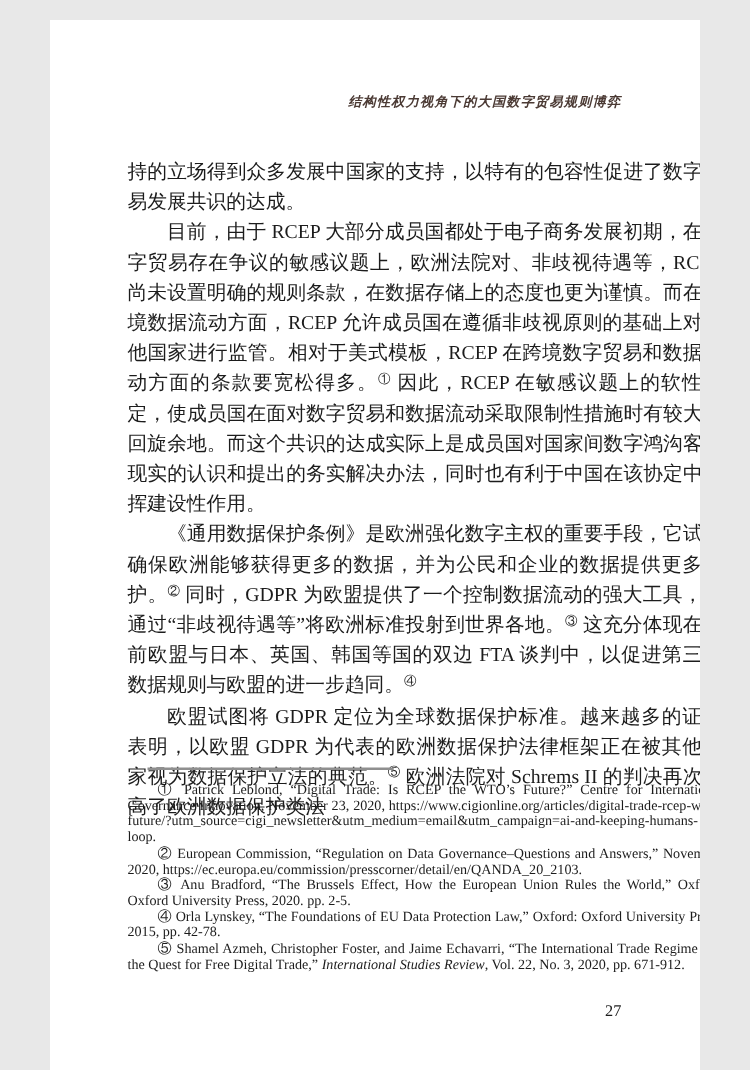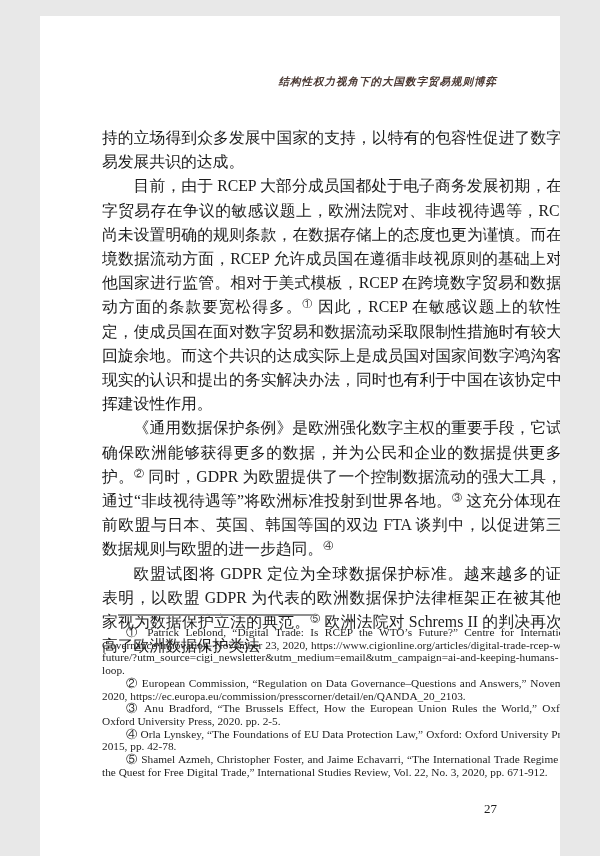--- a/index.html
+++ b/index.html
@@ -32,21 +32,21 @@
     text-align:justify;
     text-justify:inter-ideograph;
   }
   .body-text p{margin:0;}
   .body-text p.indent{text-indent:2em;}
   .sup{
     font-size:10px;
     vertical-align:5px;
     line-height:0;
   }
-  .italic{}
+  .italic{font-style:italic;}
   .footnote-rule{
     position:absolute;
     top:598px;left:78px;
     width:197px;height:0;
     border-top:2px solid var(--rule-color,#8f8f8f);
   }
   .footnotes{
     position:absolute;
     top:610px;left:62px;
     width:476px;

